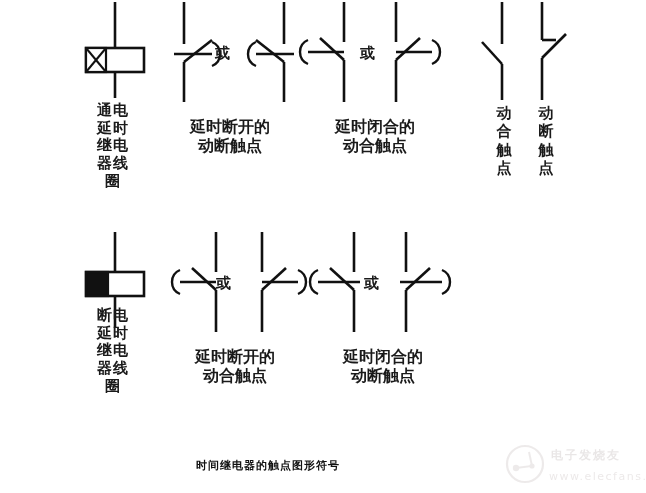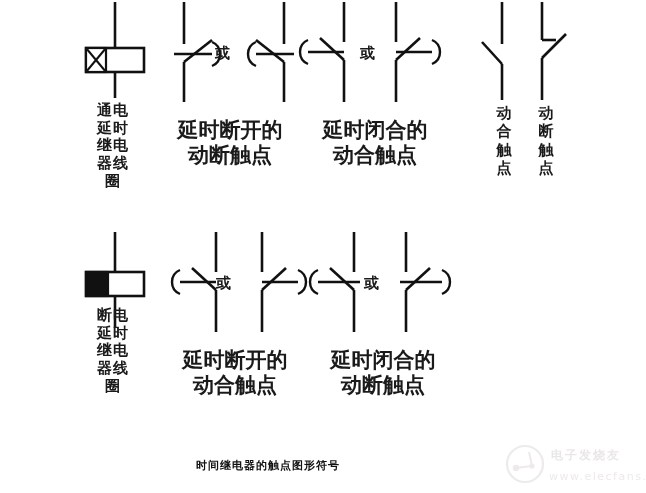--- a/index.html
+++ b/index.html
@@ -31,21 +31,21 @@
     line-height: 1.18;
     white-space: pre;
     letter-spacing: 0px;
   }
   .lbl-grid2 {
     font-size: 15px;
     width: 80px;
     letter-spacing: 1px;
   }
   .lbl-wide {
-    font-size: 21px;
+    font-size: 16px;
     width: 130px;
   }
   .lbl-vert {
     font-size: 15px;
     width: 20px;
     line-height: 1.22;
   }
   .caption {
     position: absolute;
     font-size: 11px;

